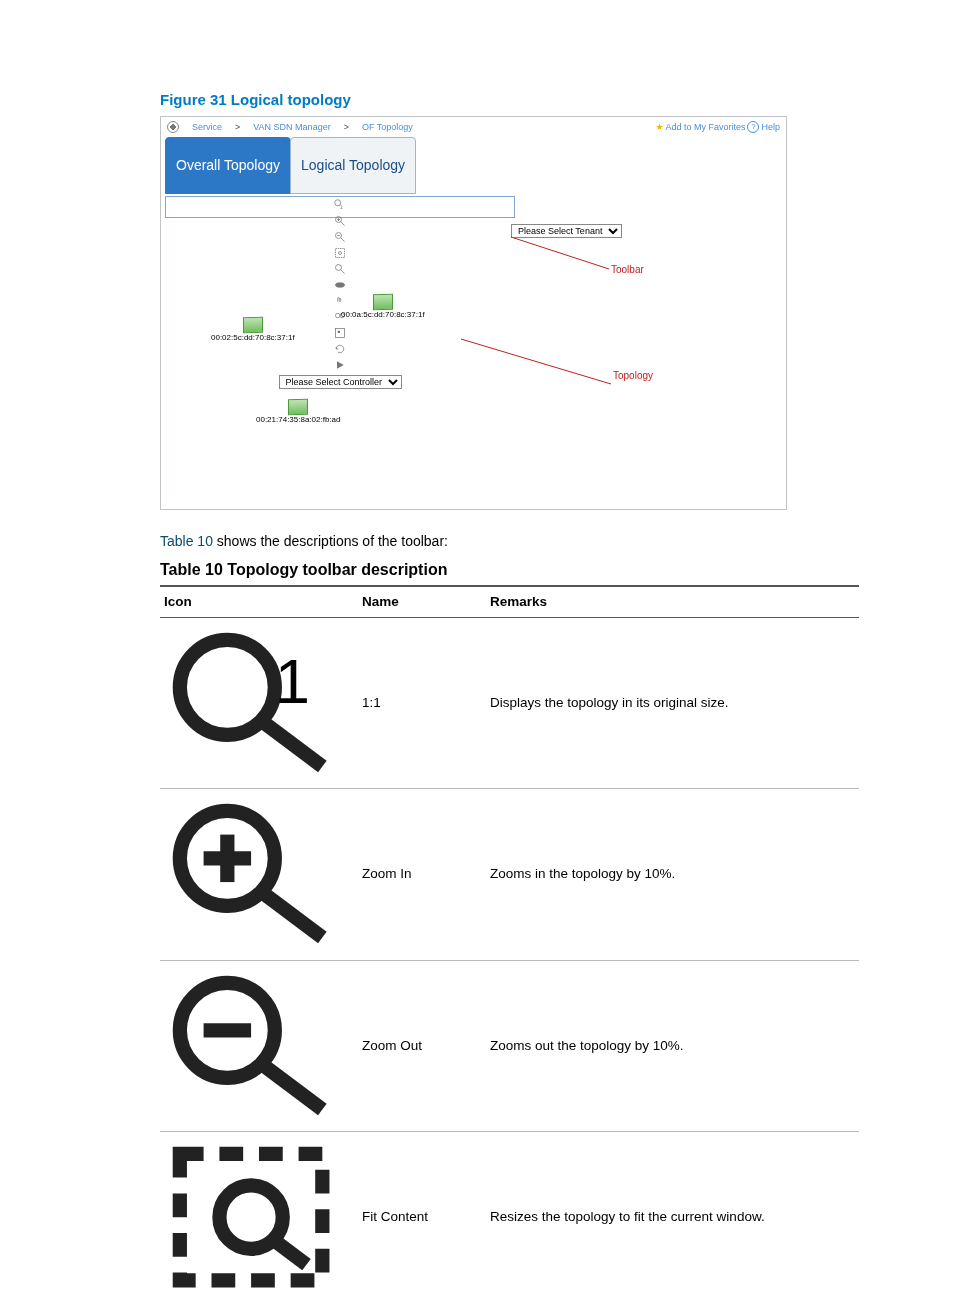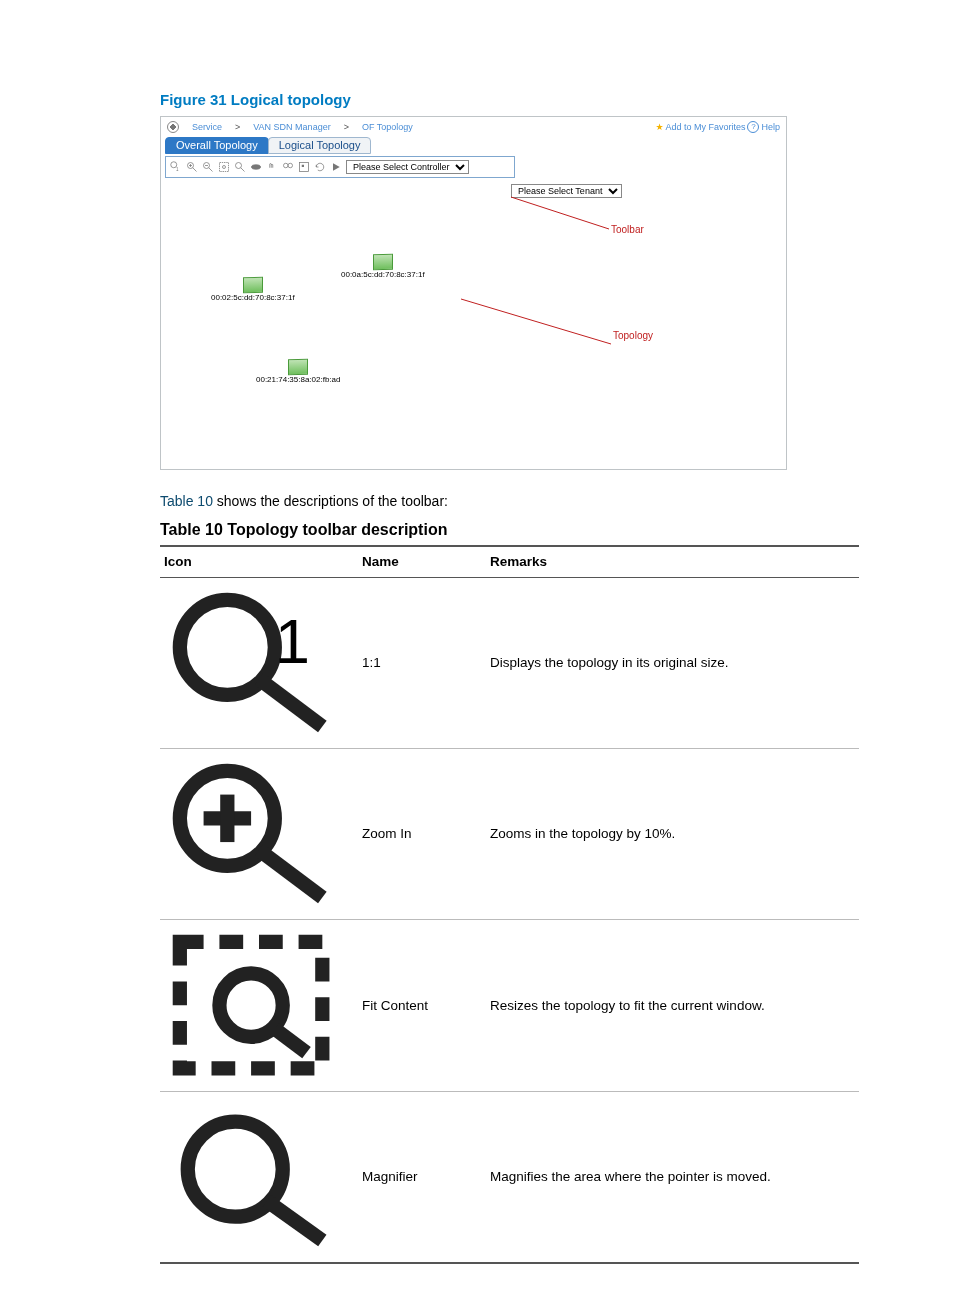--- a/index.html
+++ b/index.html
@@ -69,22 +69,22 @@
     display:inline-block;width:10px;height:10px;border:1px solid #4b8ed6;border-radius:50%;
     text-align:center;line-height:10px;font-size:8px;color:#4b8ed6;
   }
   .tabs {
     display: flex;
     gap: 0;
     padding-left: 4px;
     background:#fff;
   }
   .tab {
-    font-size: 11px;
-    padding: 0 10px;
+    font-size: 14px;
+    padding: 18px 10px;
     border: 1px solid #9fb7cf;
     border-top-left-radius: 4px;
     border-top-right-radius: 4px;
     background: #f0f3f6;
     color:#1a4e8a;
     margin-right: -1px;
   }
   .tab.active {
     background: #2d78c6;
     color: #fff;
@@ -93,20 +93,21 @@
   .toolbar {
     border: 1px solid #7fa7cf;
     margin: 0 4px;
     padding: 2px 4px;
     display: flex;
     align-items: center;
     gap: 4px;
     height: 16px;
     width: 340px;
     font-size: 9px;
+    flex-direction: column;
   }
   .tbicon {
     width: 12px; height: 12px; display:inline-block;
     color:#777;
   }
   .tbicon svg { width:12px; height:12px; display:block; }
   .ctrl-select {
     font-size: 9px;
     height: 14px;
     border: 1px solid #888;
@@ -310,20 +311,29 @@
                 <circle cx="8" cy="8" r="6"></circle>
                 <line x1="12" y1="12" x2="20" y2="18"></line>
                 <line x1="5" y1="8" x2="11" y2="8"></line>
                 <line x1="8" y1="5" x2="8" y2="11"></line>
               </svg></span></td>
         <td>Zoom In</td>
         <td>Zooms in the topology by 10%.</td>
       </tr>
       <tr>
         <td><span class="ticon"><svg viewBox="0 0 24 20">
+                <circle cx="8" cy="8" r="6"></circle>
+                <line x1="12" y1="12" x2="20" y2="18"></line>
+                <line x1="5" y1="8" x2="11" y2="8"></line>
+              </svg></span></td>
+        <td>Zoom Out</td>
+        <td>Zooms out the topology by 10%.</td>
+      </tr>
+      <tr>
+        <td><span class="ticon"><svg viewBox="0 0 24 20">
                 <rect x="2" y="2" width="18" height="16" stroke-dasharray="3 2"></rect>
                 <circle cx="11" cy="10" r="4"></circle>
                 <line x1="14" y1="13" x2="18" y2="16"></line>
               </svg></span></td>
         <td>Fit Content</td>
         <td>Resizes the topology to fit the current window.</td>
       </tr>
       <tr>
         <td><span class="ticon"><svg viewBox="0 0 24 20">
                 <circle cx="9" cy="9" r="6"></circle>

